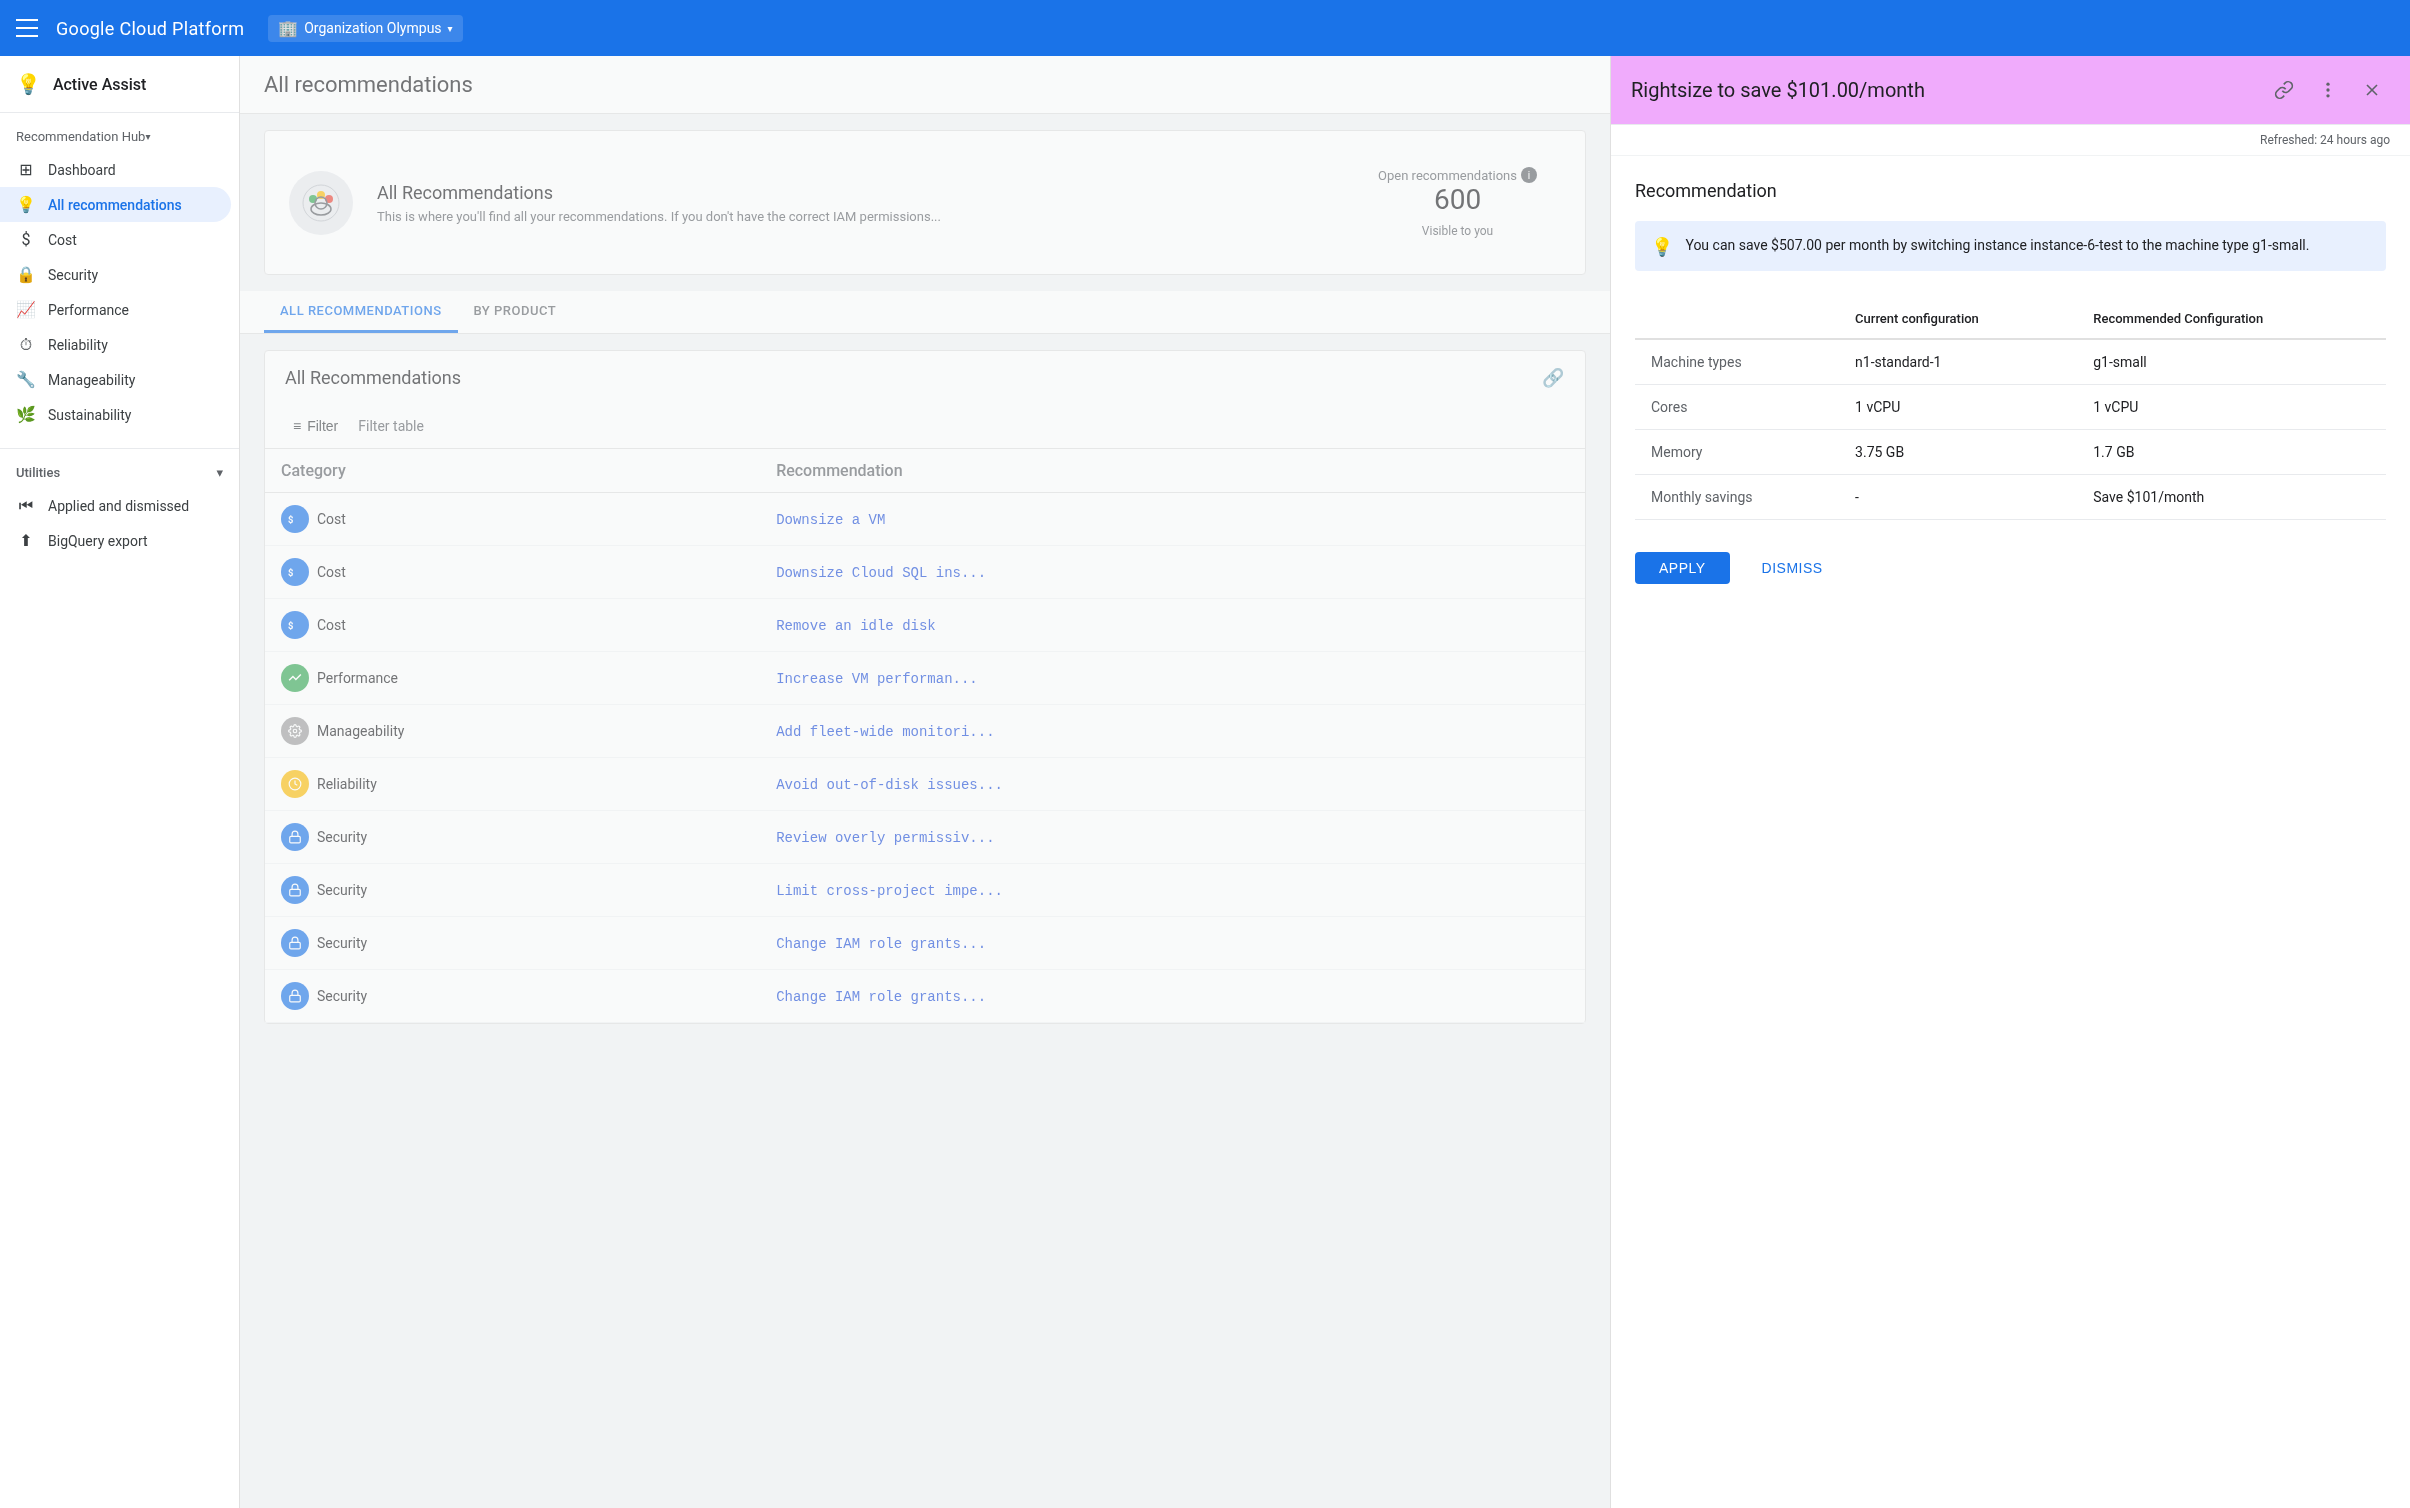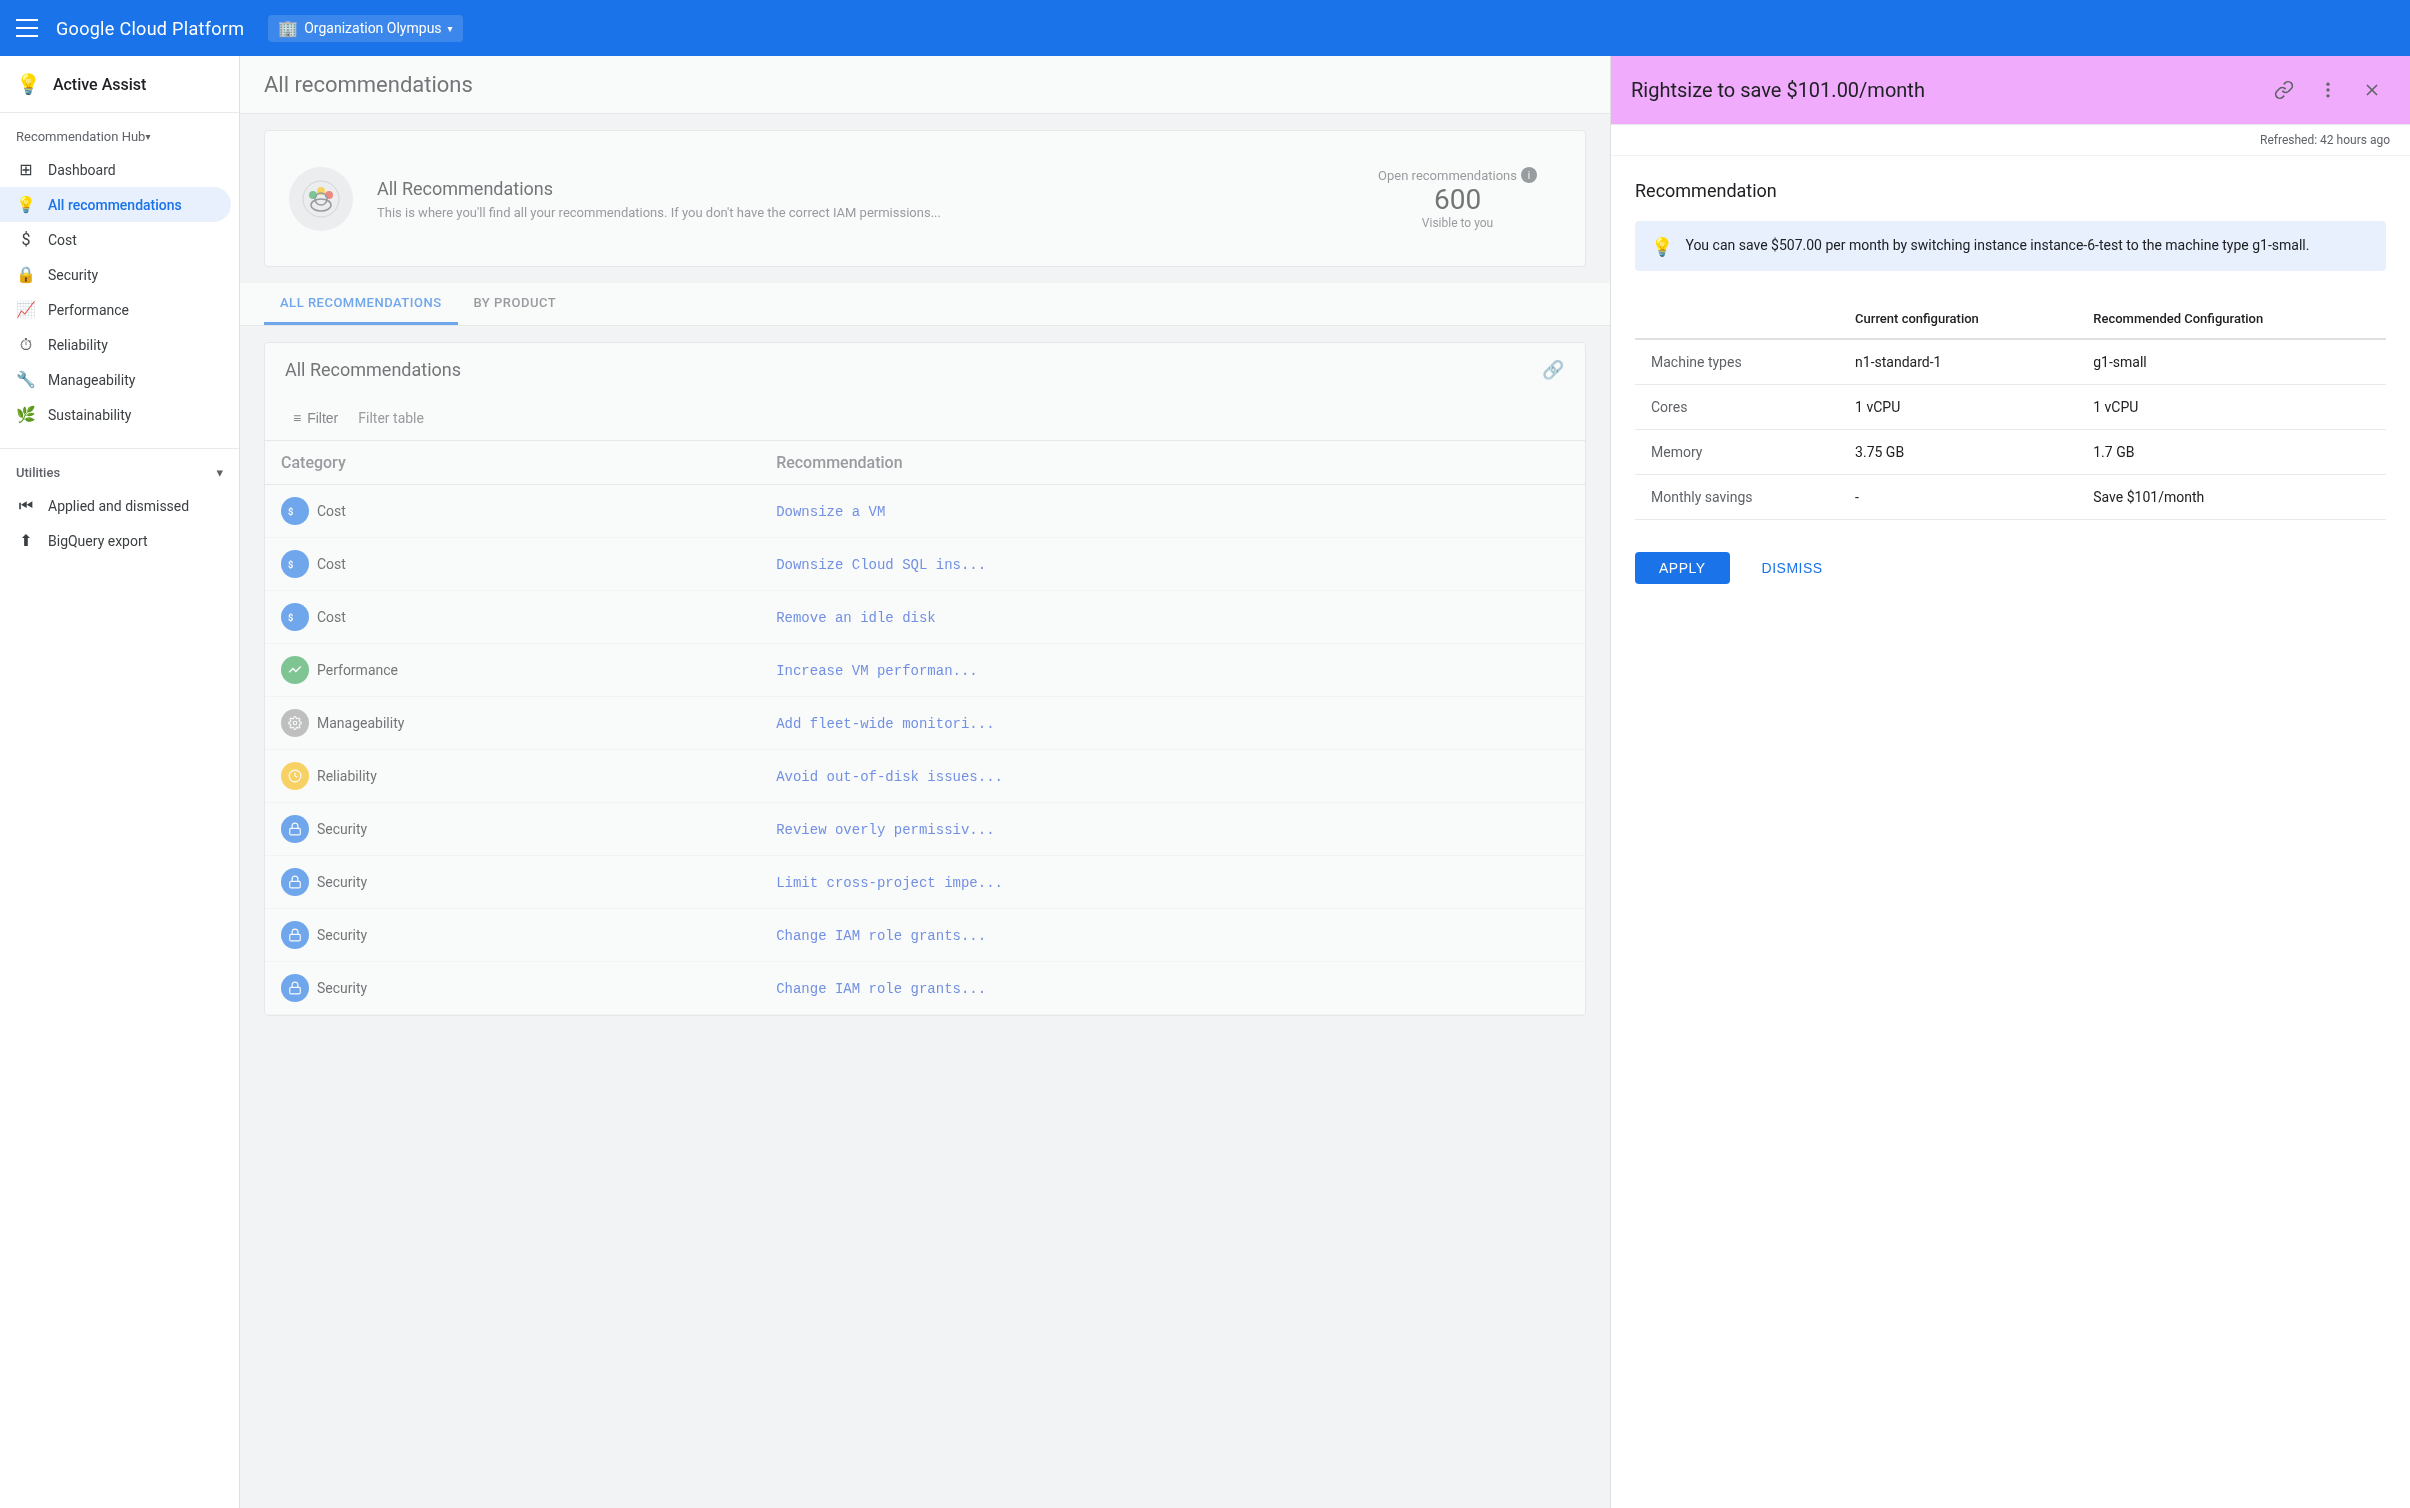--- a/index.html
+++ b/index.html
@@ -72,21 +72,21 @@
       width: 64px; height: 64px; border-radius: 50%; background: #e8eaed;
       display: flex; align-items: center; justify-content: center; flex-shrink: 0;
       position: relative;
     }
     .rec-banner .rec-text h2 { font-size: 18px; font-weight: 400; margin-bottom: 6px; }
     .rec-banner .rec-text p { font-size: 13px; color: #5f6368; }
 
     .open-rec-box { margin-left: auto; text-align: center; padding: 16px 24px; }
     .open-rec-box .count { font-size: 28px; font-weight: 400; color: #202124; }
     .open-rec-box .label { font-size: 13px; color: #5f6368; display: flex; align-items: center; gap: 4px; }
-    .open-rec-box .visible { font-size: 12px; color: #5f6368; margin-top: 0; }
+    .open-rec-box .visible { font-size: 12px; color: #5f6368; margin-top: 8px; }
 
     
     .tabs { display: flex; border-bottom: 1px solid #e0e0e0; padding: 0 24px; background: white; }
     .tab {
       padding: 12px 16px; font-size: 13px; font-weight: 500; letter-spacing: 0.5px;
       color: #5f6368; cursor: pointer; border-bottom: 3px solid transparent;
       text-transform: uppercase;
     }
     .tab.active { color: #1a73e8; border-bottom-color: #1a73e8; }
 
@@ -470,21 +470,21 @@
           </svg>
         </button>
         <button class="icon-btn" title="Close">
           <svg width="20" height="20" viewBox="0 0 24 24" fill="none" stroke="#5f6368" stroke-width="2">
             <line x1="18" y1="6" x2="6" y2="18"></line>
               <line x1="6" y1="6" x2="18" y2="18"></line>
           </svg>
         </button>
       </div>
     </div>
-    <div class="side-panel-refresh">Refreshed: 42 hours ago</div>
+    <div class="side-panel-refresh">Refreshed: 24 hours ago</div>
     <div class="side-panel-body">
       <h3 class="rec-section-title">Recommendation</h3>
       <div class="info-banner">
         <span class="bulb-icon">💡</span>
         <span class="info-text">You can save $507.00 per month by switching instance instance-6-test to the machine type g1-small.</span>
       </div>
       <table class="config-table">
         <thead>
           <tr>
             <th></th>

